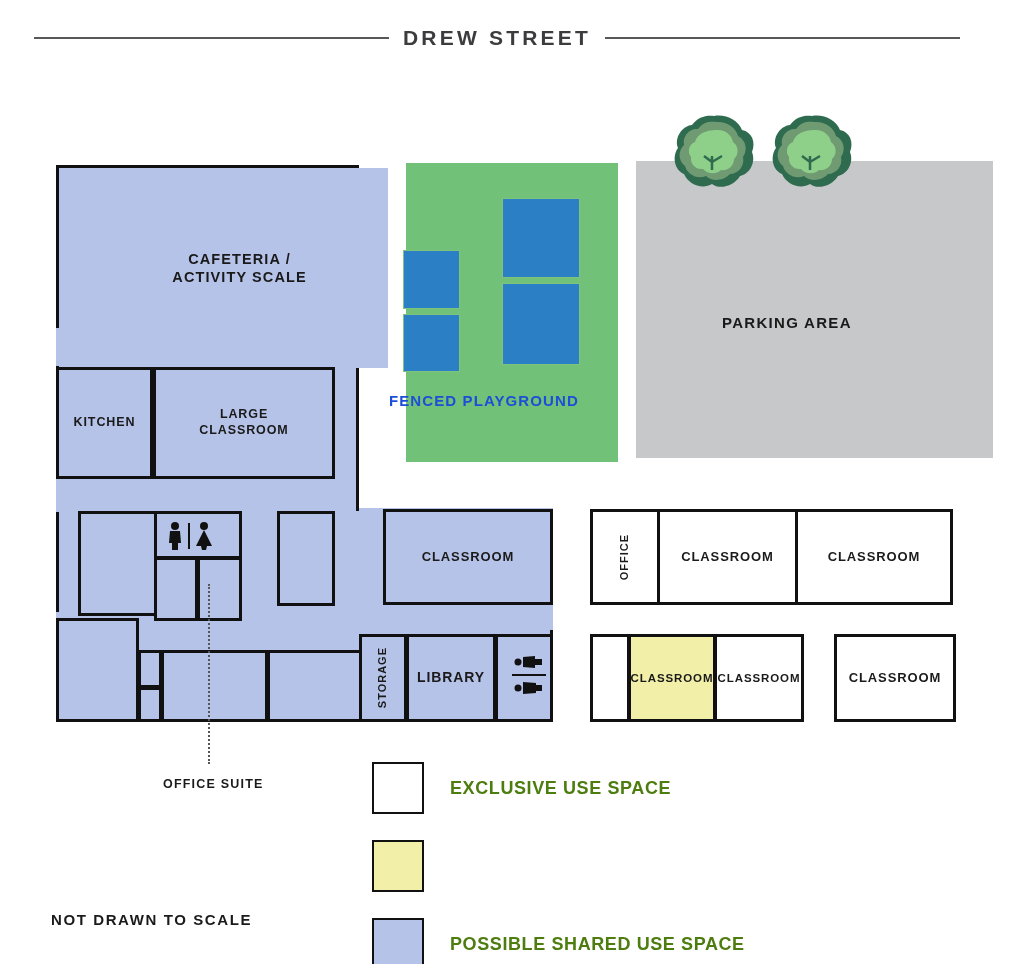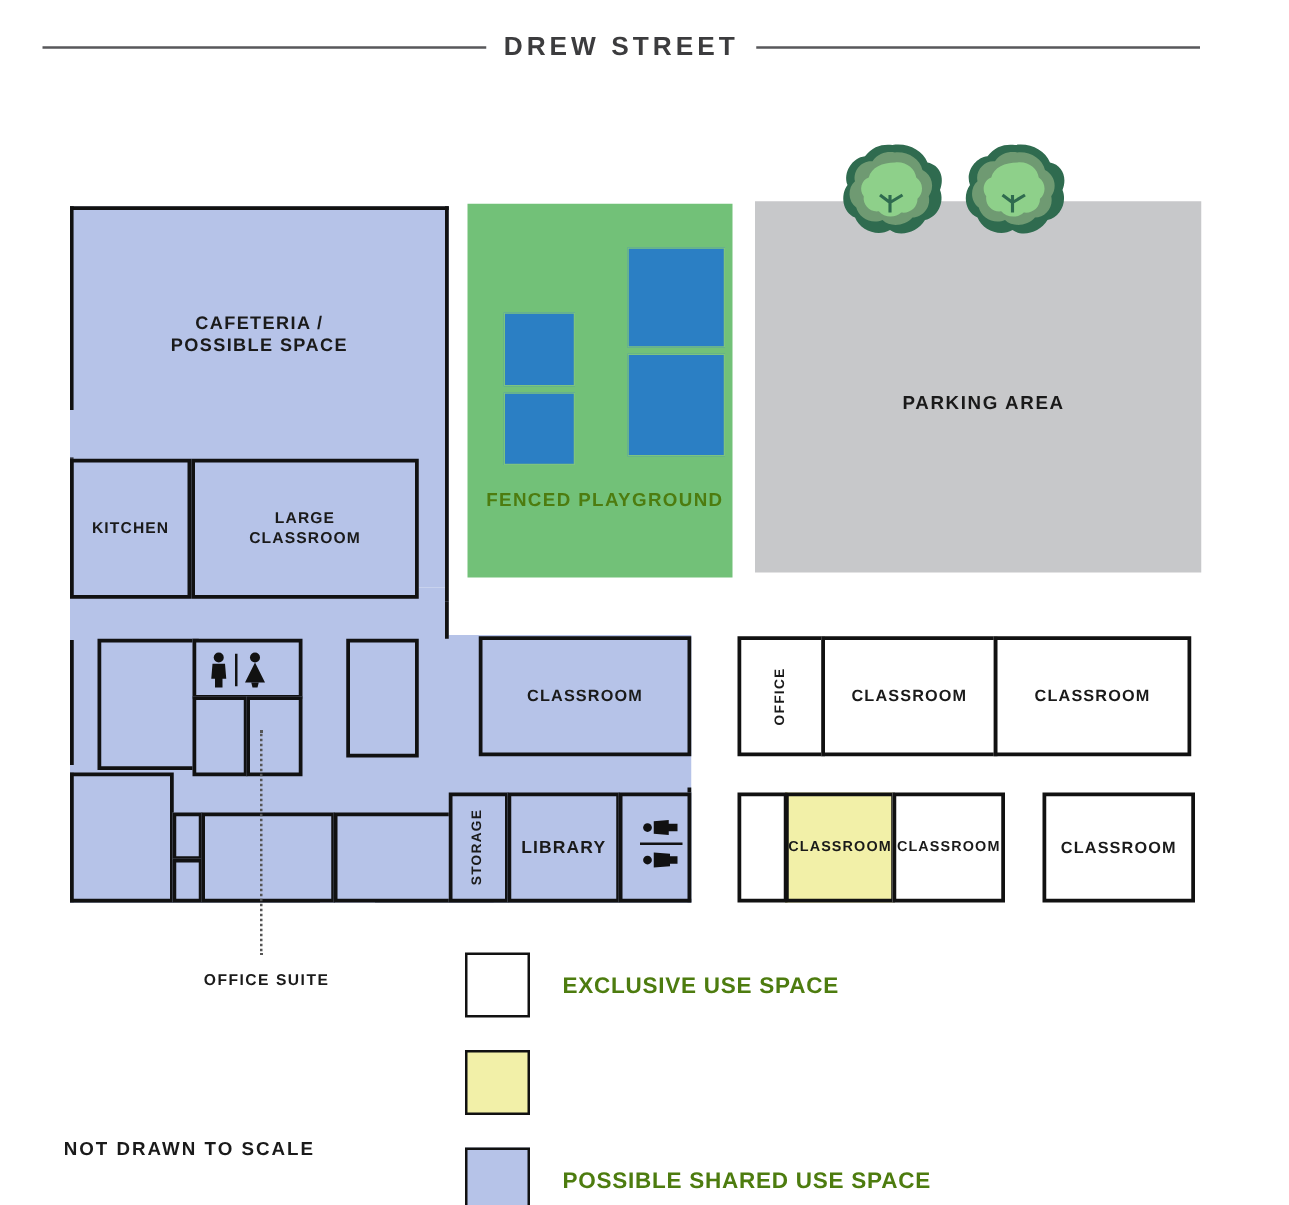--- a/index.html
+++ b/index.html
@@ -55,21 +55,21 @@
     letter-spacing: 0.9px;
     font-weight: 700;
     color: #1a1a1a;
     line-height: 1.25;
   }
   .fill-blue   { background: #b6c3e8; }
   .fill-white  { background: #ffffff; }
   .fill-yellow { background: #f2f0a8; }
   .fill-green  { background: #72c178; }
   .fill-gray   { background: #c7c8ca; }
-  .noborder { border: none; }
+  .noborder { border: none; margin-left: 32px; }
   .vert-label {
     writing-mode: vertical-rl;
     transform: rotate(180deg);
     letter-spacing: 1px;
     font-size: 11px;
   }
 
   
   .slab {
     position: absolute;
@@ -81,21 +81,21 @@
     position: absolute;
     background: #111111;
   }
 
   
   .playground-label {
     position: absolute;
     font-size: 15px;
     letter-spacing: 1.1px;
     font-weight: 700;
-    color: #4d7c0f;
+    color: #1d4ed8;
   }
   .play-equip {
     position: absolute;
     background: #2b7fc4;
     box-sizing: border-box;
     border: 1px solid #7ec37e;
   }
   .parking-label {
     position: absolute;
     font-size: 15px;
@@ -223,21 +223,21 @@
 <div class="wall" style="left:56px; top:366px; width:3px; height:110px;"></div>
 <div class="wall" style="left:56px; top:512px; width:3px; height:100px;"></div>
 <div class="wall" style="left:56px; top:618px; width:3px; height:104px;"></div>
 <div class="wall" style="left:56px; top:719px; width:200px; height:3px;"></div>
 <div class="wall" style="left:300px; top:719px; width:253px; height:3px;"></div>
 <div class="wall" style="left:550px; top:630px; width:3px; height:92px;"></div>
 <div class="wall" style="left:356px; top:481px; width:3px; height:30px;"></div>
 
 <div class="room fill-blue noborder" style="left:59px; top:168px; width:297px; height:200px; flex-direction:column; font-size:14.5px; letter-spacing:1.1px;">
   <span>CAFETERIA /</span>
-  <span>POSSIBLE SPACE</span>
+  <span>ACTIVITY SCALE</span>
 </div>
 
 <div class="room fill-blue" style="left:56px; top:367px; width:97px; height:112px;">
   <span>KITCHEN</span>
 </div>
 
 <div class="room fill-blue" style="left:153px; top:367px; width:182px; height:112px; flex-direction:column;">
   <span>LARGE</span>
   <span>CLASSROOM</span>
 </div>

